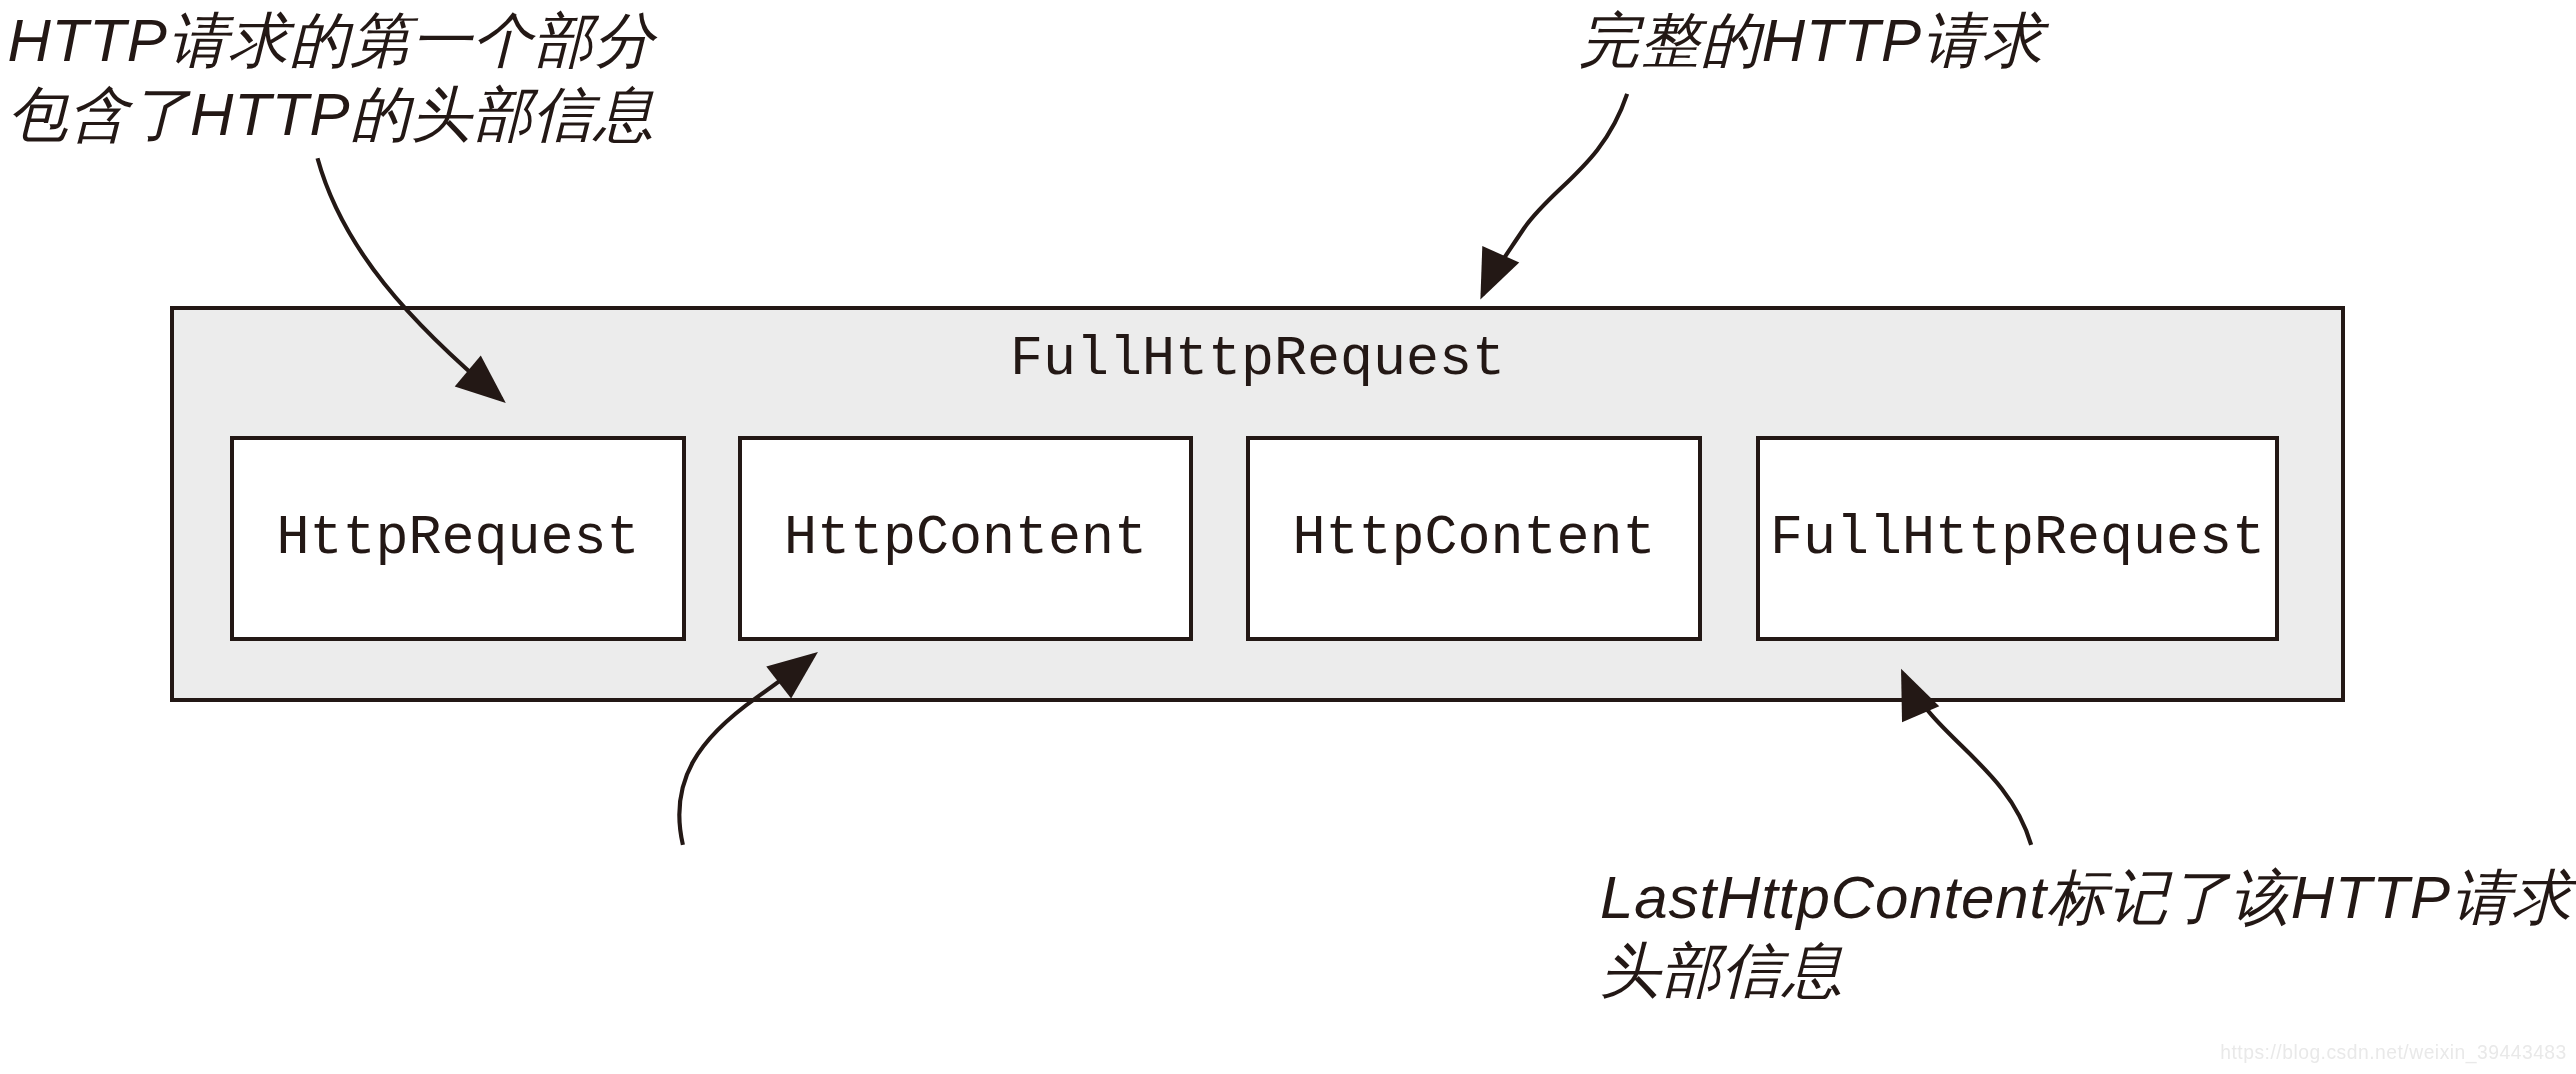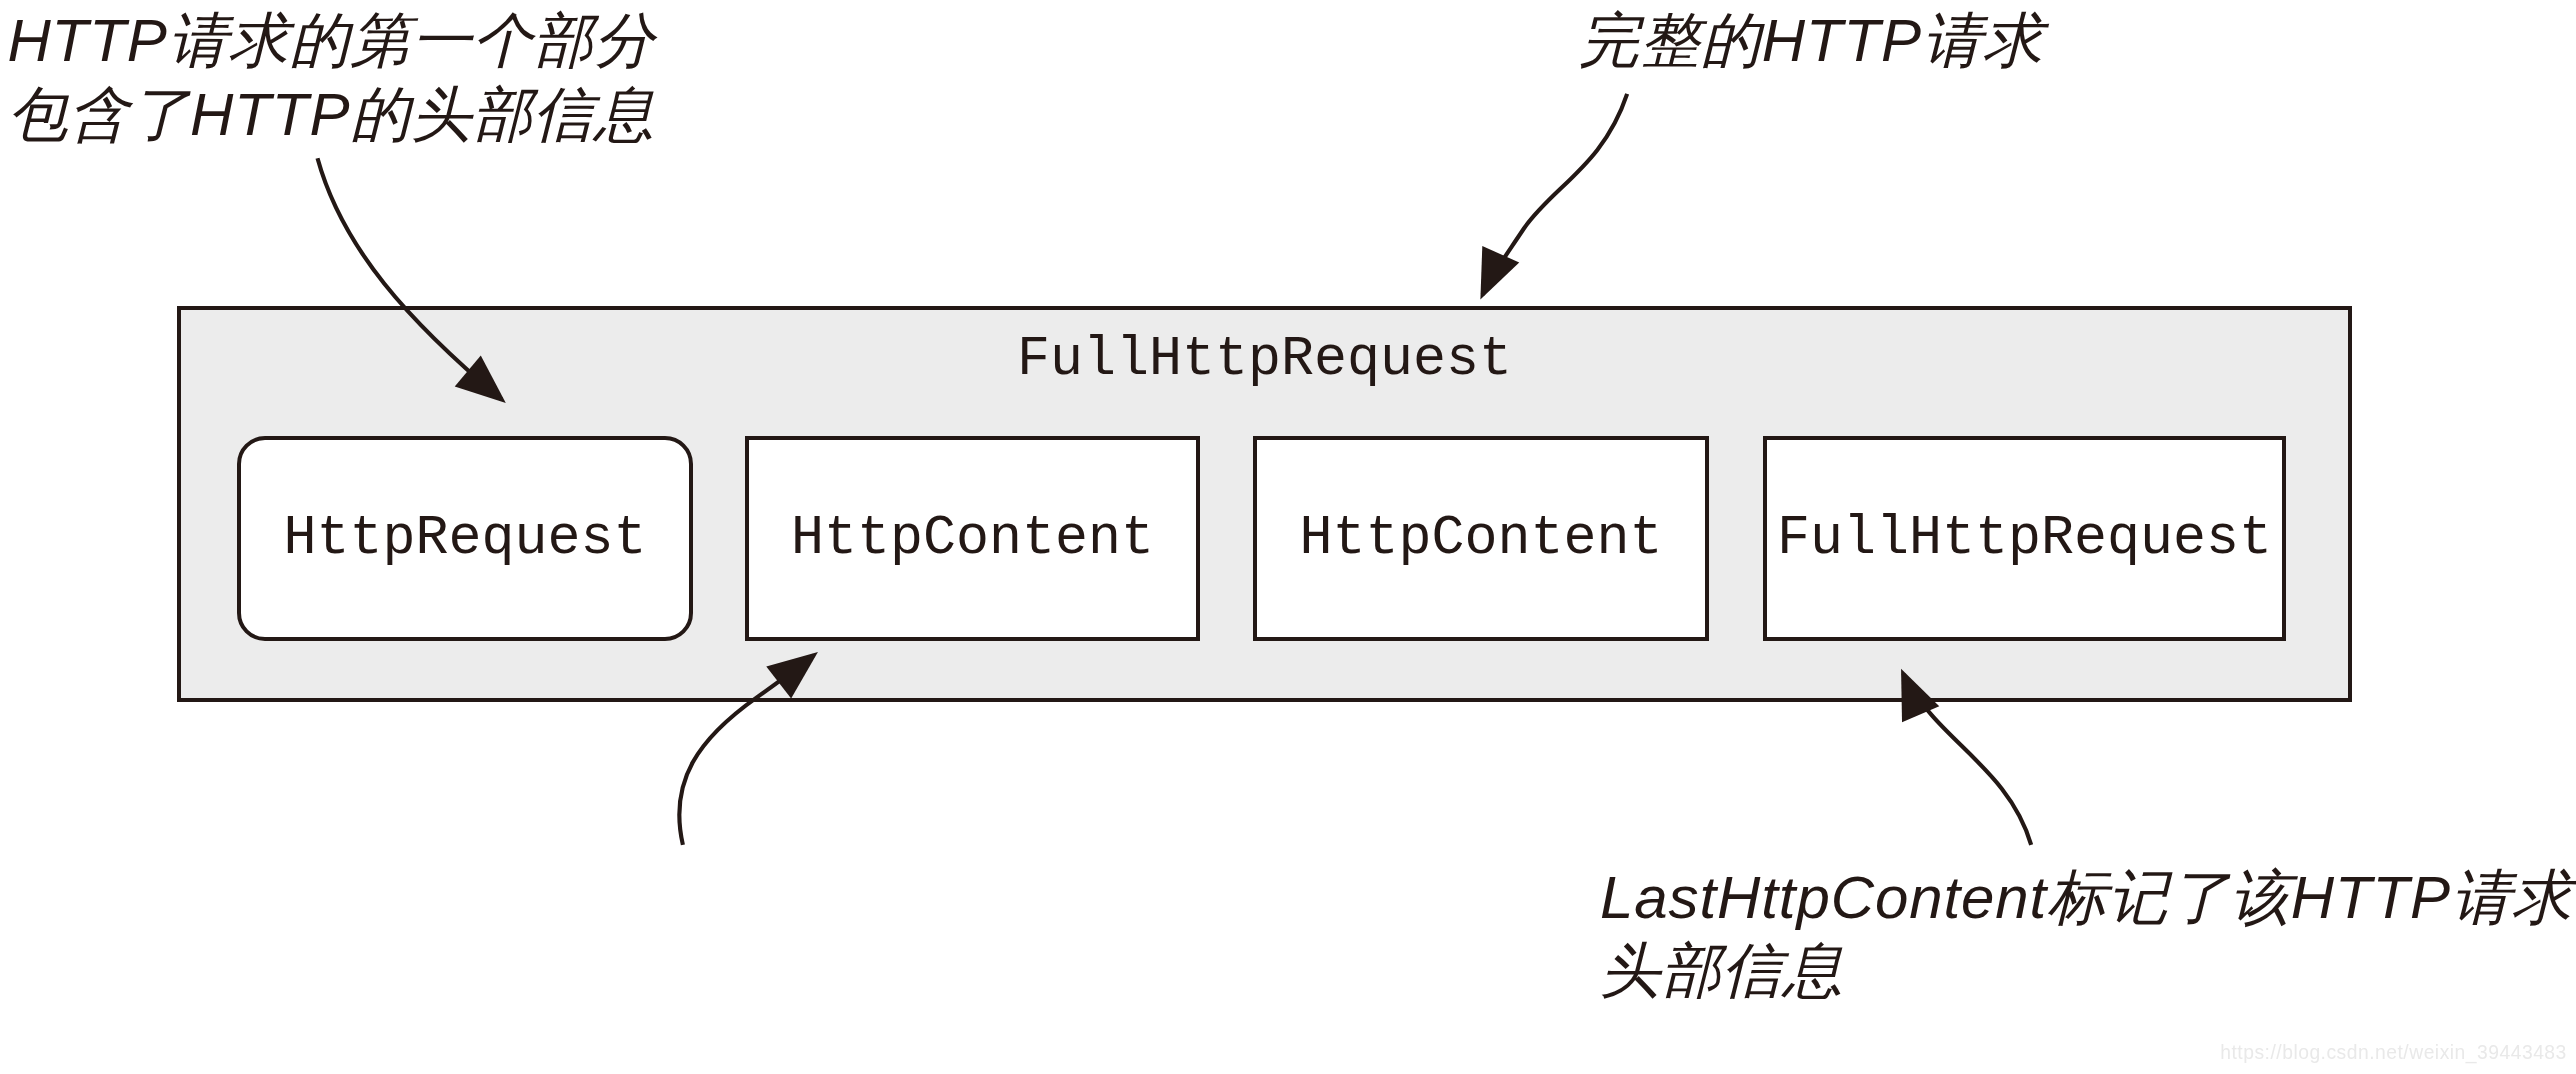--- a/index.html
+++ b/index.html
@@ -34,21 +34,20 @@
   
   .outer-box {
     position: absolute;
     left: 170px;
     top: 306px;
     width: 2175px;
     height: 396px;
     box-sizing: border-box;
     background: #ececec;
     border: 4.6px solid #231815;
-    margin-left: 7px;
   }
   .outer-title {
     position: absolute;
     left: 0;
     right: 0;
     top: 20px;
     text-align: center;
     font-family: "Liberation Mono", "DejaVu Sans Mono", monospace;
     font-size: 55px;
     line-height: 59px;
@@ -65,21 +64,21 @@
     background: #ffffff;
     border: 4.6px solid #231815;
     display: flex;
     align-items: center;
     justify-content: center;
     font-family: "Liberation Mono", "DejaVu Sans Mono", monospace;
     font-size: 55px;
     white-space: nowrap;
     color: #231815;
   }
-  .part-1 { left: 56px;   width: 456px; border-radius: 28px; }
+  .part-1 { left: 56px;   width: 456px; }
   .part-2 { left: 564px;  width: 455px; }
   .part-3 { left: 1072px; width: 456px; }
   .part-4 { left: 1582px; width: 523px; }
 
   
   .arrow-layer {
     position: absolute;
     left: 0;
     top: 0;
     width: 2576px;

